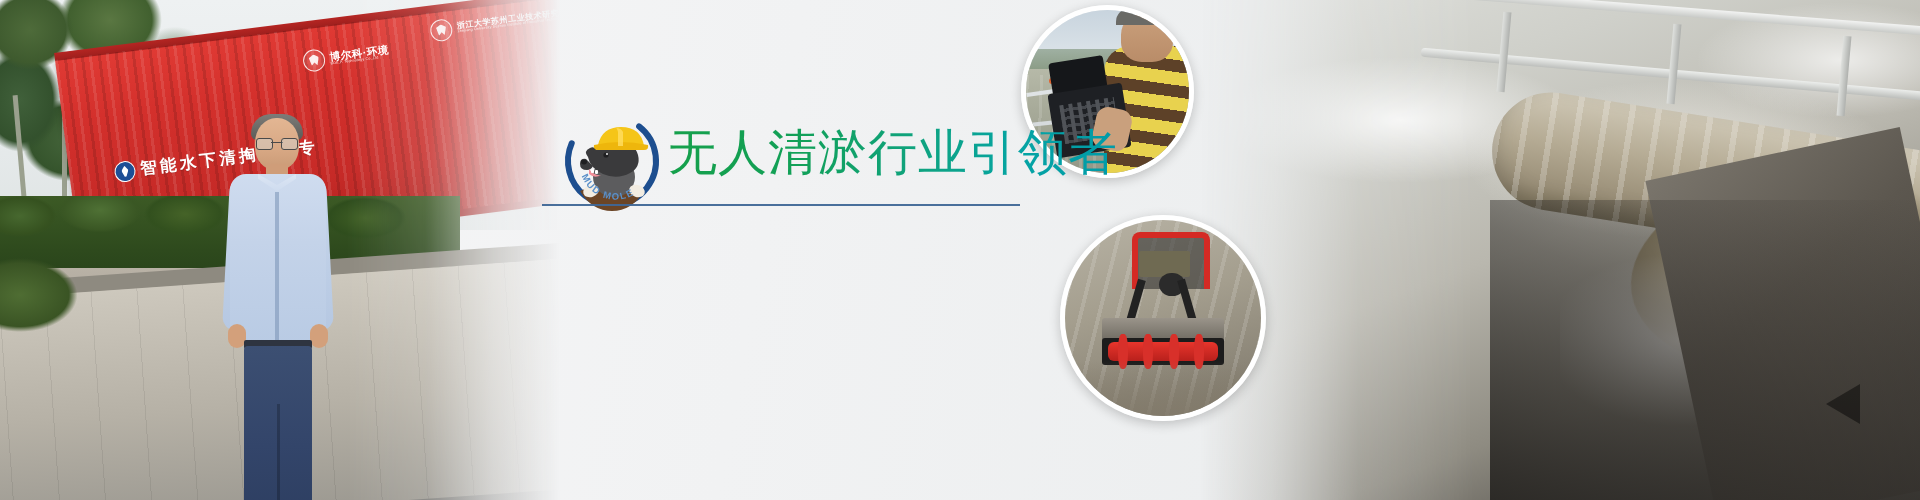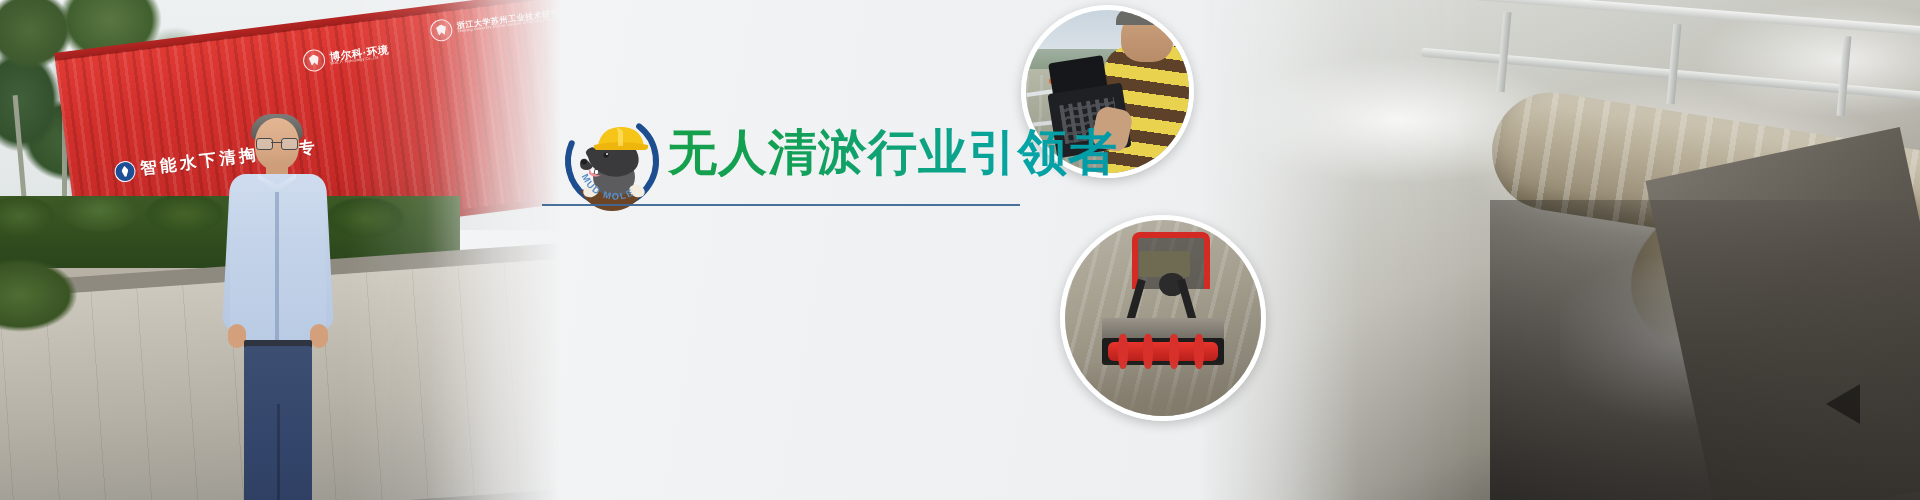--- a/index.html
+++ b/index.html
@@ -190,21 +190,21 @@
   .rb-flight{position:absolute;top:58%;width:5%;height:18%;background:#d8302a;border-radius:40%;}
   .rb-silt{position:absolute;left:0;bottom:0;width:100%;height:28%;
     background:linear-gradient(180deg,rgba(150,142,126,0),rgba(130,122,106,.85));}
 
   
   .center{position:absolute;left:540px;top:0;width:520px;height:500px;}
   .logo{position:absolute;left:18px;top:107px;width:108px;height:108px;}
   .logo svg{display:block;width:108px;height:108px;}
   .headline{
     position:absolute;left:128px;top:128px;
-    font-size:49px;font-weight:700;letter-spacing:1px;white-space:nowrap;
+    font-size:49px;font-weight:400;letter-spacing:1px;white-space:nowrap;
     font-family:"Liberation Sans","DejaVu Sans",sans-serif;
     background:linear-gradient(90deg,#15a04b 0%,#12a057 28%,#0fa37e 55%,#05a4a4 78%,#009aa8 100%);
     -webkit-background-clip:text;background-clip:text;
     color:transparent;-webkit-text-fill-color:transparent;
     line-height:1;
   }
   .divider{position:absolute;left:2px;top:204px;width:478px;height:1.6px;background:#3f6796;opacity:.95;}
 </style>
 </head>
 <body>

